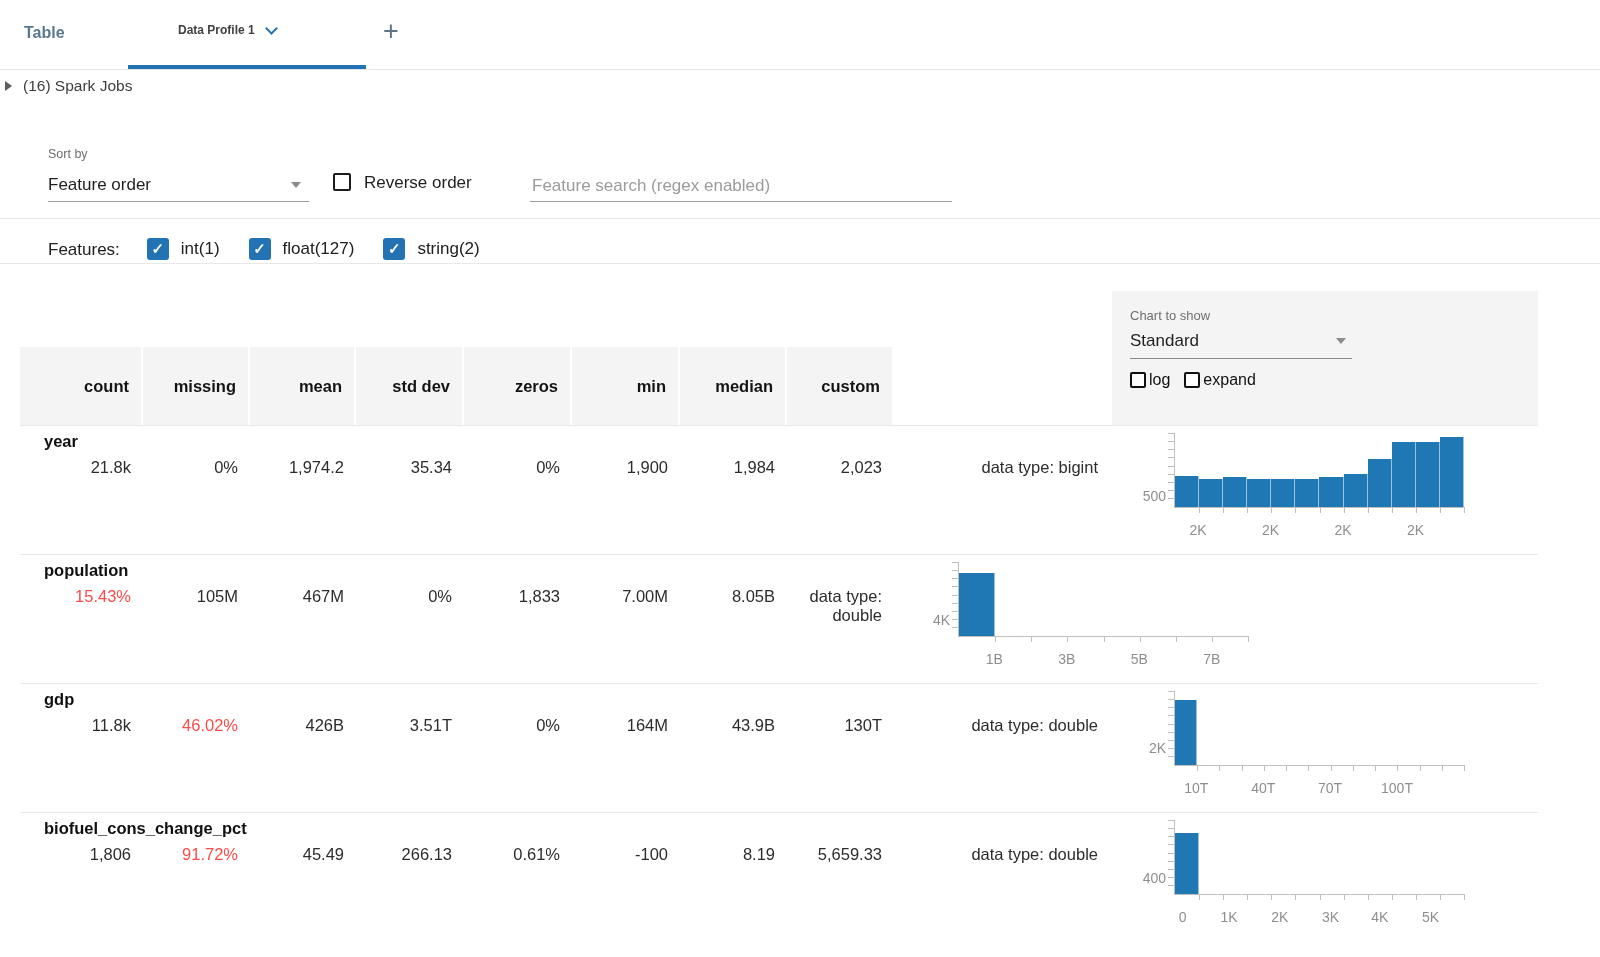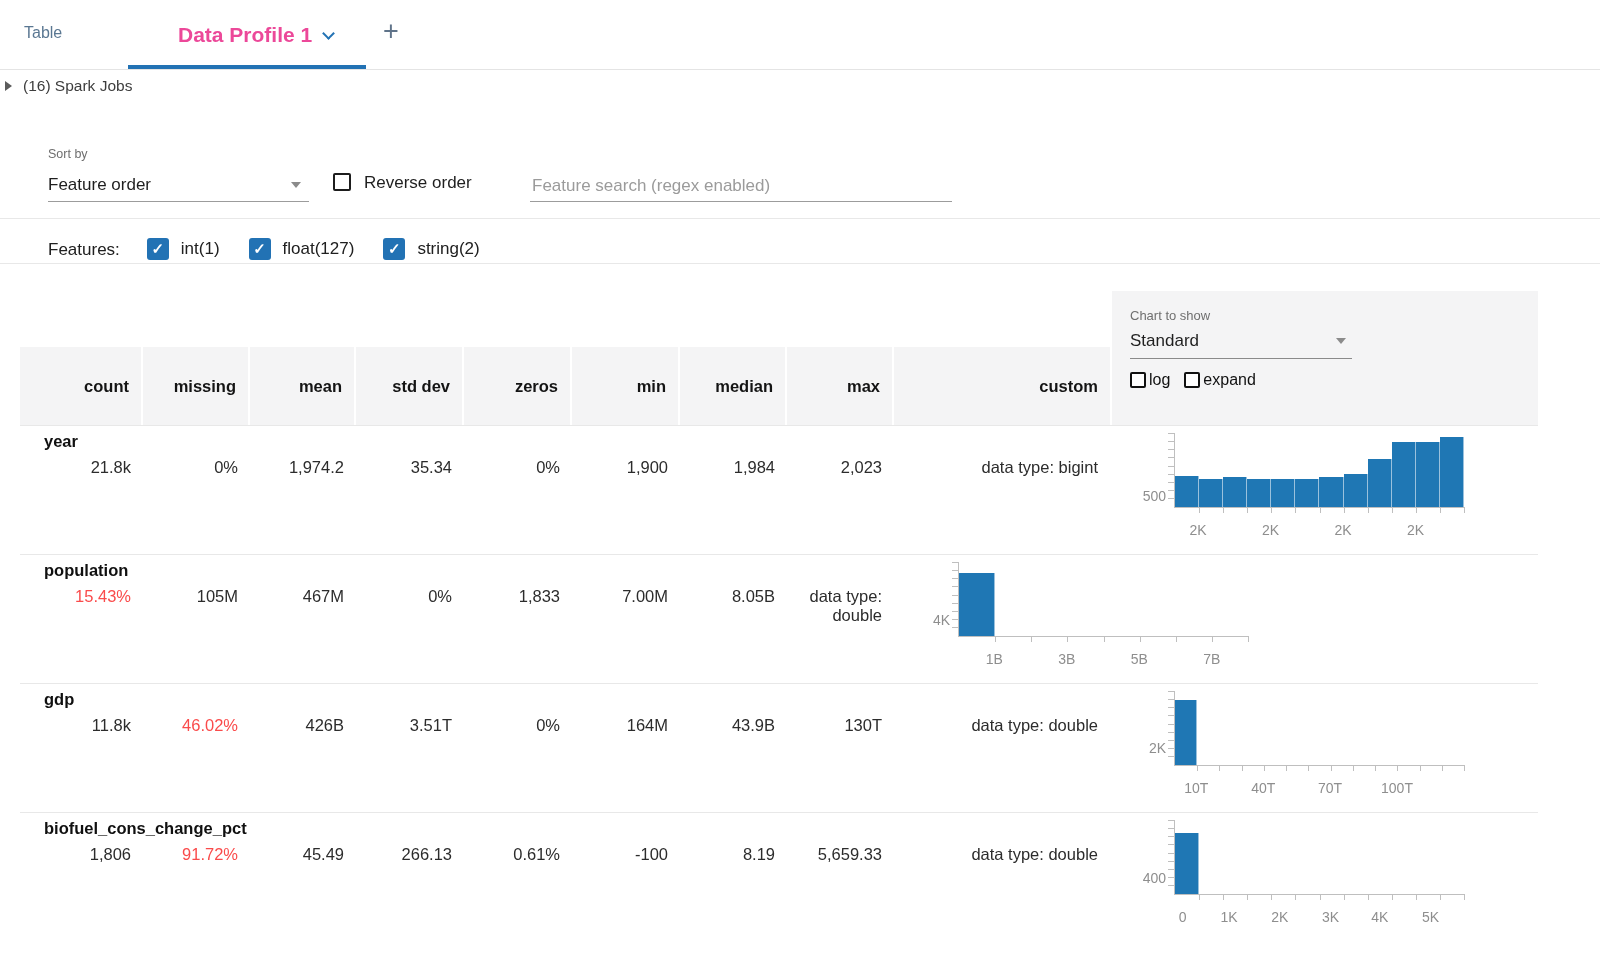--- a/index.html
+++ b/index.html
@@ -1,22 +1,22 @@
 <!DOCTYPE html>
 <html><head>
 <meta charset="utf-8">
 <style>
   * { box-sizing: border-box; }
   body { margin:0; background:#fff; font-family:"Liberation Sans", sans-serif; color:#222; }
   .screen { position:relative; width:1600px; height:957px; overflow:hidden; background:#fff; }
 
   
   .tabbar { position:absolute; top:0; left:0; width:100%; height:70px; border-bottom:1px solid #e4e4e4; }
-  .tab-table { position:absolute; left:24px; top:24px; font-size:16px; font-weight:400; color:#5a7792; cursor:pointer; }
-  .tab-active { position:absolute; left:178px; top:23px; font-size:21px; font-weight:700; color:#ec4899; display:flex; align-items:center; gap:12px; cursor:pointer; }
+  .tab-table { position:absolute; left:24px; top:24px; font-size:16px; font-weight:700; color:#5a7792; cursor:pointer; }
+  .tab-active { position:absolute; left:178px; top:23px; font-size:12px; font-weight:700; color:#404040; display:flex; align-items:center; gap:12px; cursor:pointer; }
   .chevron-dn { width:9px; height:9px; border-right:2.5px solid #2272b4; border-bottom:2.5px solid #2272b4; transform:rotate(45deg); margin-top:-4px; }
   .tab-underline { position:absolute; left:128px; bottom:0; width:238px; height:4px; background:#2272b4; }
   .tab-add { position:absolute; left:383px; top:16px; font-size:27px; font-weight:300; color:#5f7389; cursor:pointer; }
 
   
   .spark { position:absolute; top:77px; left:5px; display:flex; align-items:center; gap:11px; font-size:15.5px; color:#3d3d3d; cursor:pointer; }
   .tri-right { width:0; height:0; border-left:7px solid #5c5c5c; border-top:5px solid transparent; border-bottom:5px solid transparent; }
 
   
   .sortby-label { position:absolute; left:48px; top:147px; font-size:12.5px; color:#6e6e6e; }
@@ -119,21 +119,20 @@
   <div class="card">
 
     <div class="colheads">
         <div class="colhead">count</div>
         <div class="colhead">missing</div>
         <div class="colhead">mean</div>
         <div class="colhead">std dev</div>
         <div class="colhead">zeros</div>
         <div class="colhead">min</div>
         <div class="colhead">median</div>
-        <div class="colhead">max</div>
         <div class="colhead">custom</div>
       </div>
 
     <div class="chart-panel">
       <div class="cts-label">Chart to show</div>
       <div class="cts-select">
         <span>Standard</span>
         <span class="caret-down"></span>
       </div>
       <div class="cts-checks">

